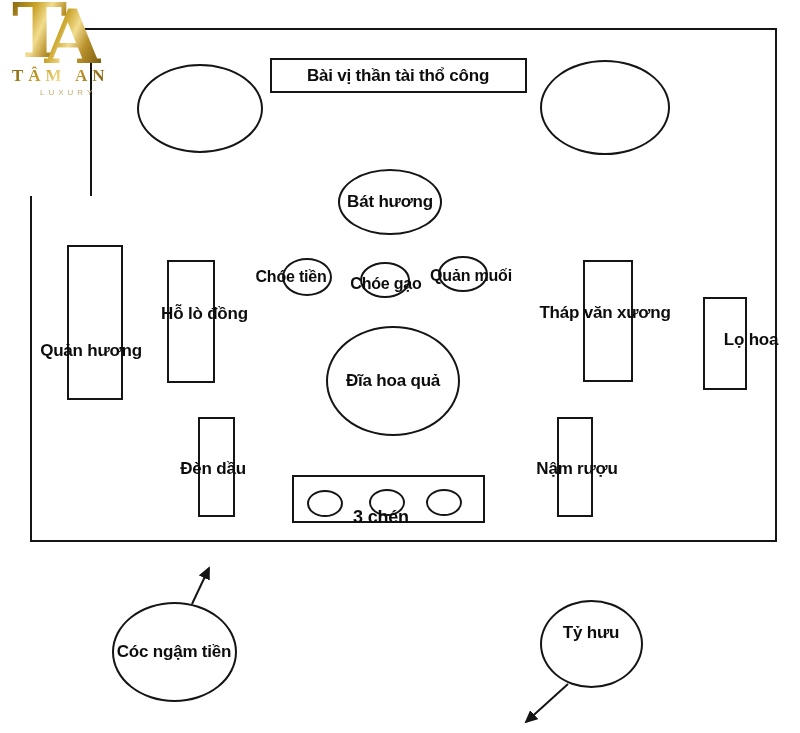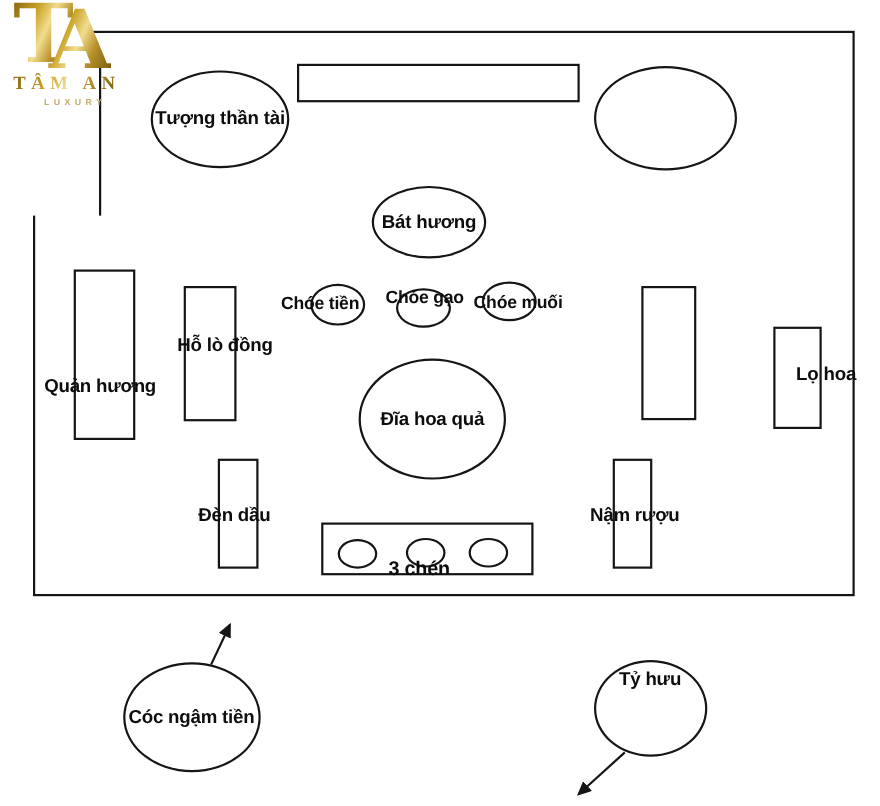--- a/index.html
+++ b/index.html
@@ -15,21 +15,21 @@
   
   .gold-text{background:linear-gradient(115deg,#8a6a10 5%,#c9a227 32%,#f2dd8f 50%,#b8912c 68%,#7a5c0e 95%);
              -webkit-background-clip:text;background-clip:text;color:transparent;}
   .logo{position:absolute;left:0;top:0;width:130px;height:110px;z-index:3;}
   .logo-letter{position:absolute;font-family:"DejaVu Serif",serif;font-weight:700;
                font-size:74px;line-height:1;}
   .logo-letter.t{left:12px;top:-6px;}
   .logo-letter.a{left:44px;top:0px;}
   .logo-brand{position:absolute;left:12px;top:66px;font-weight:700;font-size:17px;
               letter-spacing:5px;font-family:"Liberation Serif",serif;}
-  .logo-tagline{position:absolute;left:40px;top:88px;font-weight:700;font-size:8px;
+  .logo-tagline{position:absolute;left:40px;top:88px;font-weight:400;font-size:8px;
                 letter-spacing:4px;color:#c4ad72;}
 
   
   .shape{position:absolute;border:2px solid #151515;background:transparent;z-index:3;box-sizing:border-box;}
   .ellipse{border-radius:50%;}
 
   .bai-vi-box{left:270px;top:58px;width:257px;height:35px;}
   .tuong-than-tai{left:137px;top:64px;width:126px;height:89px;}
   .tuong-tho-cong{left:540px;top:60px;width:130px;height:95px;}
   .bat-huong{left:338px;top:169px;width:104px;height:66px;}
@@ -103,28 +103,29 @@
 
   <div class="shape chen-box">
     <div class="chen-cup cup1"></div>
     <div class="chen-cup cup2"></div>
     <div class="chen-cup cup3"></div>
   </div>
 
   <div class="shape ellipse coc-circle"></div>
   <div class="shape ellipse ty-huu-circle"></div>
 
-  <span class="lbl" style="left:200px;top:108px;">Tượng thần tài</span>
+  <span class="lbl" style="left:398px;top:76px;">Bài vị thần tài thổ công</span>
   <span class="lbl" style="left:390px;top:202px;">Bát hương</span>
   <span class="lbl small" style="left:291px;top:277px;">Chóe tiền</span>
-  <span class="lbl small" style="left:386px;top:271px;">Chóe gạo</span>
-  <span class="lbl small" style="left:471px;top:276px;">Chóe muối</span>
+  <span class="lbl small" style="left:386px;top:284px;">Chóe gạo</span>
+  <span class="lbl small" style="left:471px;top:276px;">Quản muối</span>
   <span class="lbl" style="left:91px;top:323px;margin-top:28px;">Quản hương</span>
   <span class="lbl" style="left:193px;top:314px;padding-left:23px;">Hỗ lò đồng</span>
+  <span class="lbl" style="left:605px;top:313px;">Tháp văn xương</span>
   <span class="lbl" style="left:724px;top:340px;margin-left:27px;">Lọ hoa</span>
   <span class="lbl" style="left:393px;top:381px;">Đĩa hoa quả</span>
   <span class="lbl" style="left:213px;top:469px;">Đèn dầu</span>
   <span class="lbl" style="left:577px;top:469px;">Nậm rượu</span>
   <span class="lbl big" style="left:381px;top:517px;">3 chén</span>
   <span class="lbl" style="left:174px;top:652px;">Cóc ngậm tiền</span>
-  <span class="lbl" style="left:591px;top:618px;">Tỷ hưu</span>
+  <span class="lbl" style="left:591px;top:633px;">Tỷ hưu</span>
 
 </div>
 
 </body></html>

